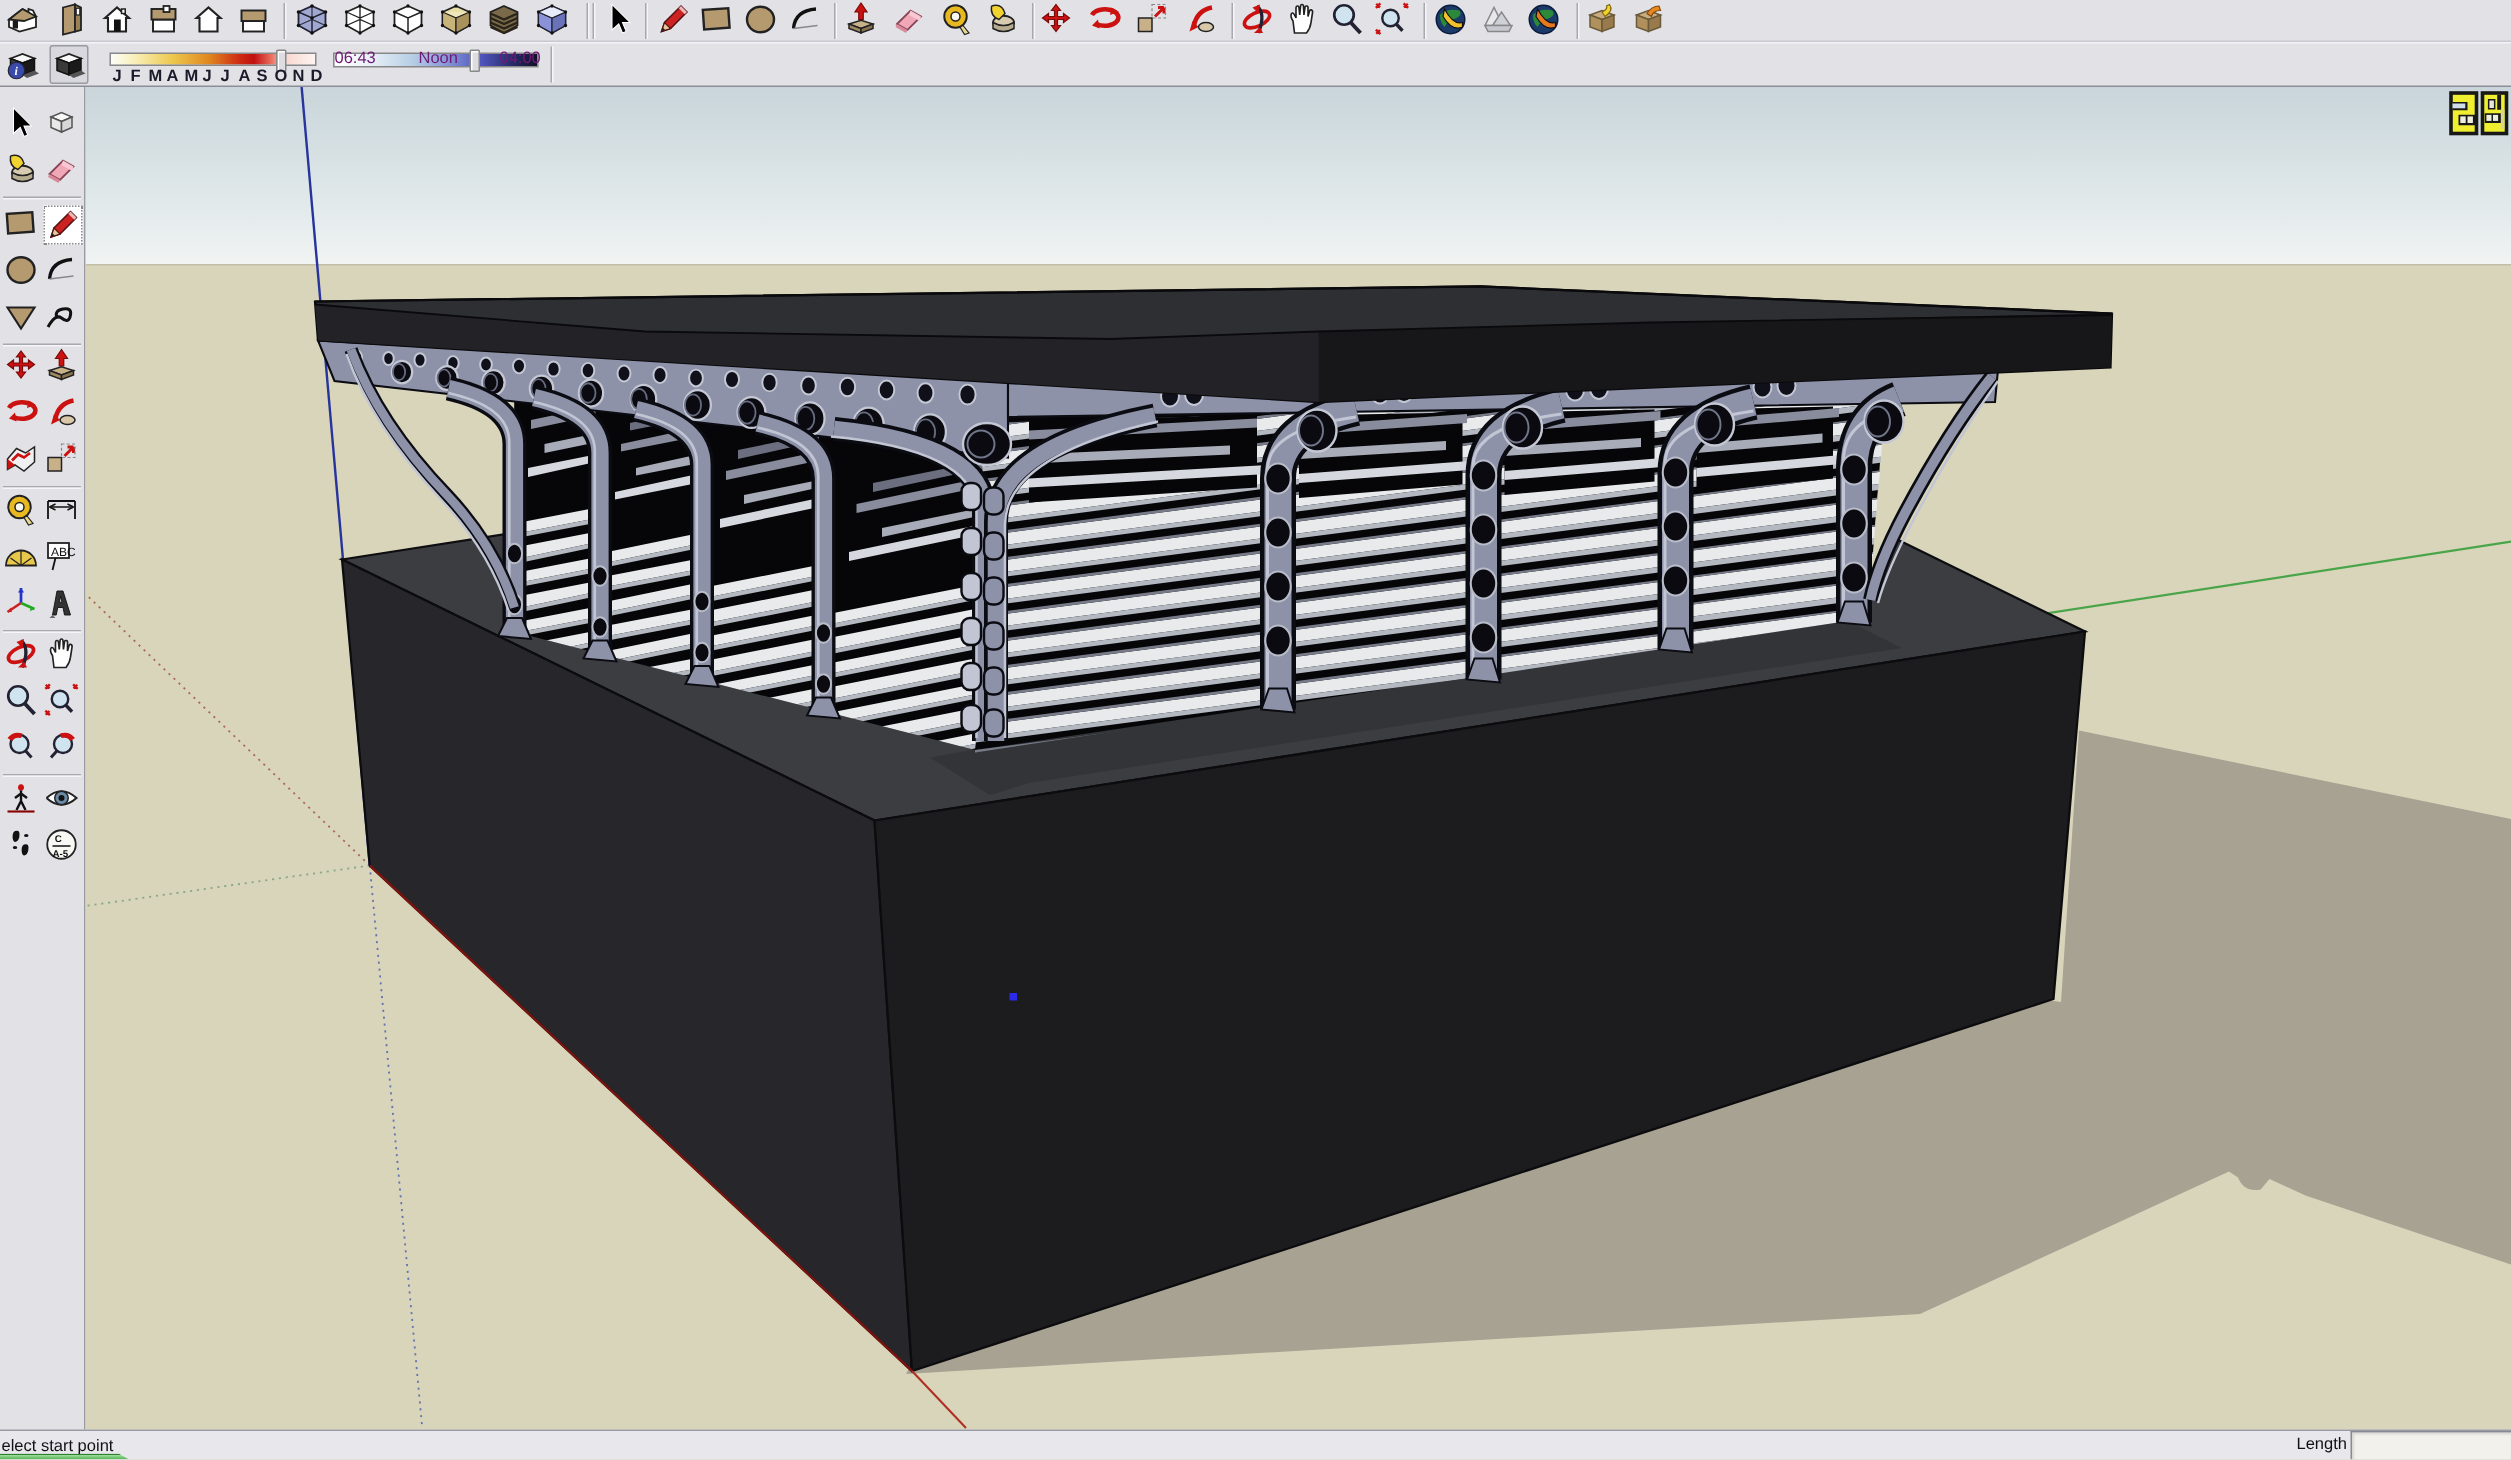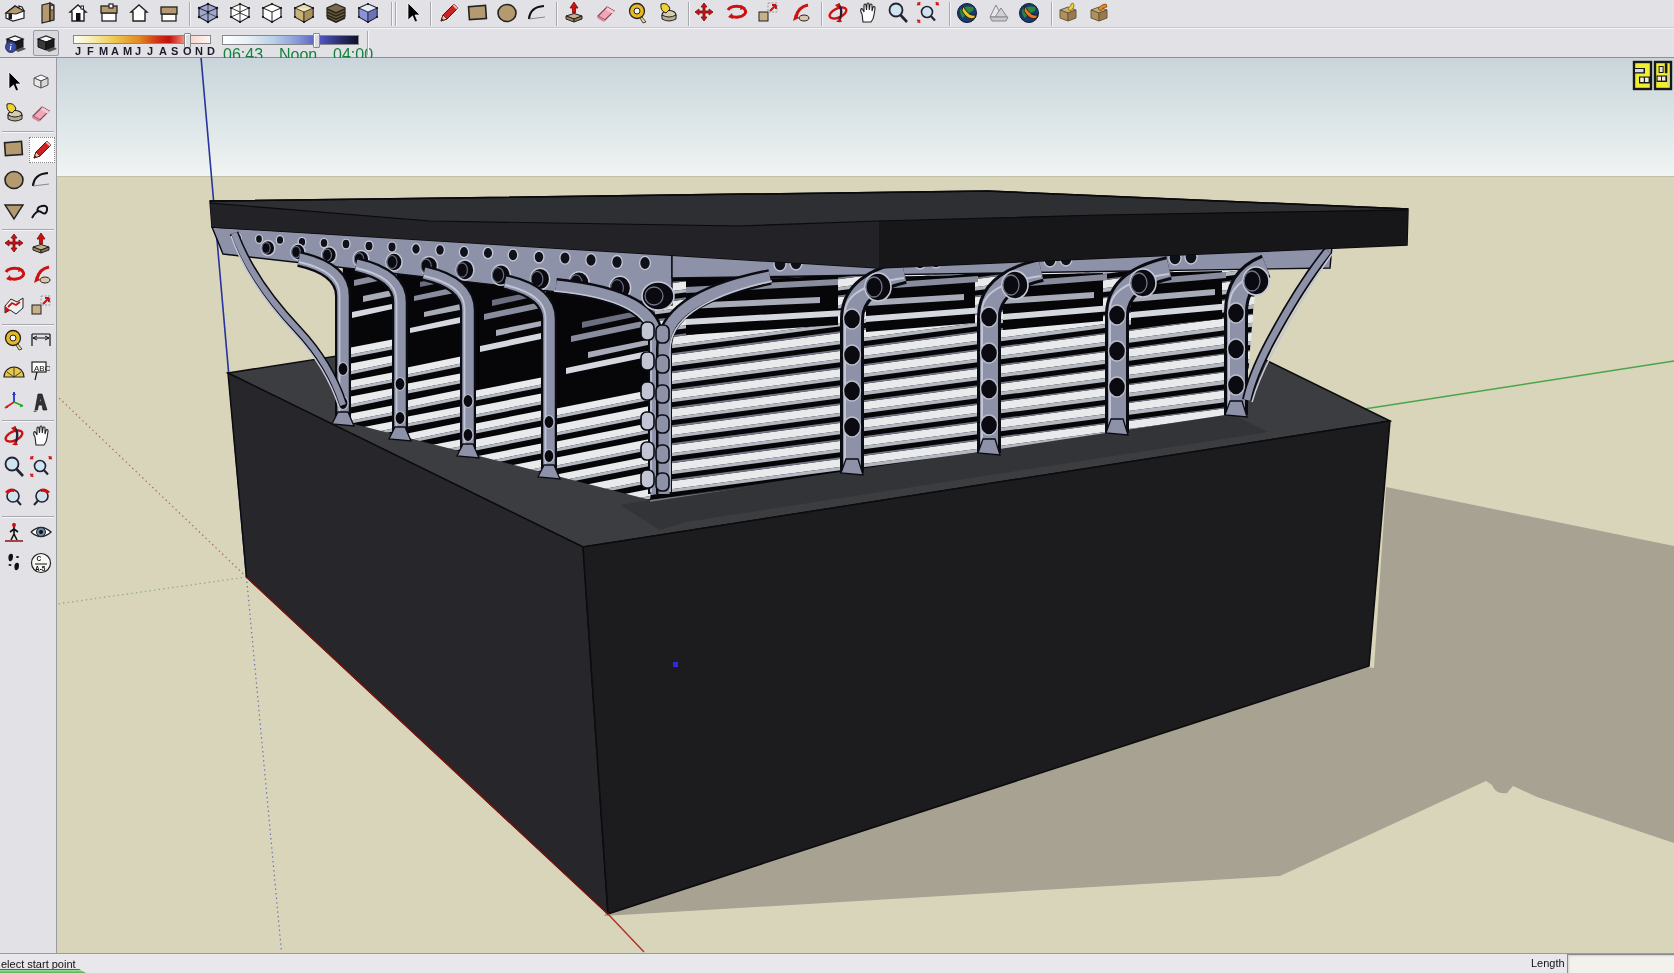--- a/index.html
+++ b/index.html
@@ -5,21 +5,21 @@
 #tb{position:absolute;left:0;top:0;width:1674px;height:58px;background:#e2e1e6;border-bottom:1px solid #8e8e96}
 #tb .r1line{position:absolute;left:0;top:27px;width:1674px;height:1px;background:#c8c8d0;box-shadow:0 1px 0 #f4f4f8}
 .ticon{position:absolute;width:26px;height:26px}
 .ticon.pressed{border:1px solid #9a9aa2;background:#d8d8de;border-radius:2px}
 .vsep{position:absolute;width:2px;border-left:1px solid #a8a8b0;border-right:1px solid #f6f6fa}
 .hsep{position:absolute;left:2px;width:52px;height:2px;border-top:1px solid #a8a8b0;border-bottom:1px solid #f6f6fa}
 .datebar{position:absolute;left:73px;top:35px;width:138px;height:9px;border:1px solid #888;background:linear-gradient(90deg,#fdfdf8 0%,#f8efb8 12%,#eec84e 30%,#e08820 48%,#d03014 62%,#c01010 70%,#e86858 78%,#f8d8d0 86%,#fdf5f2 100%)}
 .timebar{position:absolute;left:222px;top:35px;width:137px;height:10px;border:1px solid #888;background:linear-gradient(90deg,#ffffff 0%,#e8f0f6 18%,#b8cfe6 38%,#8898d8 55%,#5056c0 72%,#282a68 88%,#101028 100%)}
 .slider-h{position:absolute;width:7px;height:15px;background:#dcdce2;border:1px solid #888;border-radius:1px;box-shadow:inset 1px 1px 0 #fff}
 .mlabel{position:absolute;top:45px;font-size:11px;font-weight:bold;color:#1a1a2a;font-family:"Liberation Sans",sans-serif}
-.tlabel{position:absolute;top:46px;font-size:16px;color:#15803d}
+.tlabel{position:absolute;top:33px;font-size:11px;color:#701a75}
 #lt{position:absolute;left:0;top:58px;width:57px;height:895px;background:#e2e1e6;border-right:1px solid #9a9aa2}
 .licon{position:absolute;width:26px;height:26px}
 .licon.selected{background:#fff;border:1px dotted #888}
 #vp{position:absolute;left:57px;top:58px;width:1617px;height:895px;background:#d9d5bb;overflow:hidden}
 #sb{position:absolute;left:0;top:953px;width:1674px;height:28px;background:#e8e7ec;border-top:1px solid #9a9aa2;font-size:11px;color:#111}
 #sb .msg{position:absolute;left:1px;top:4px}
 #sb .len{position:absolute;left:1531px;top:3px}
 #sb .measure{position:absolute;left:1567px;top:0px;width:107px;height:19px;background:#f2f1ec;border-left:1px solid #8a8a92;border-top:1px solid #8a8a92;box-shadow:inset 1px 1px 2px #00000022}
 #taskbar{position:absolute;left:0;top:969px;width:86px;height:4px;background:linear-gradient(180deg,#9fe09f,#52b052);clip-path:polygon(0 0,79px 0,86px 100%,0 100%);border-top:1px solid #2f7f2f}
 </style></head>

